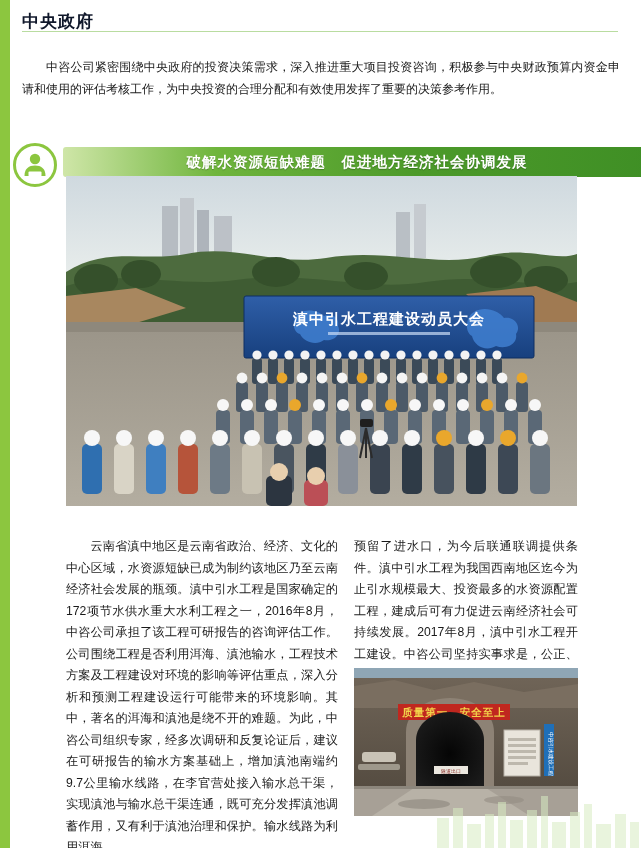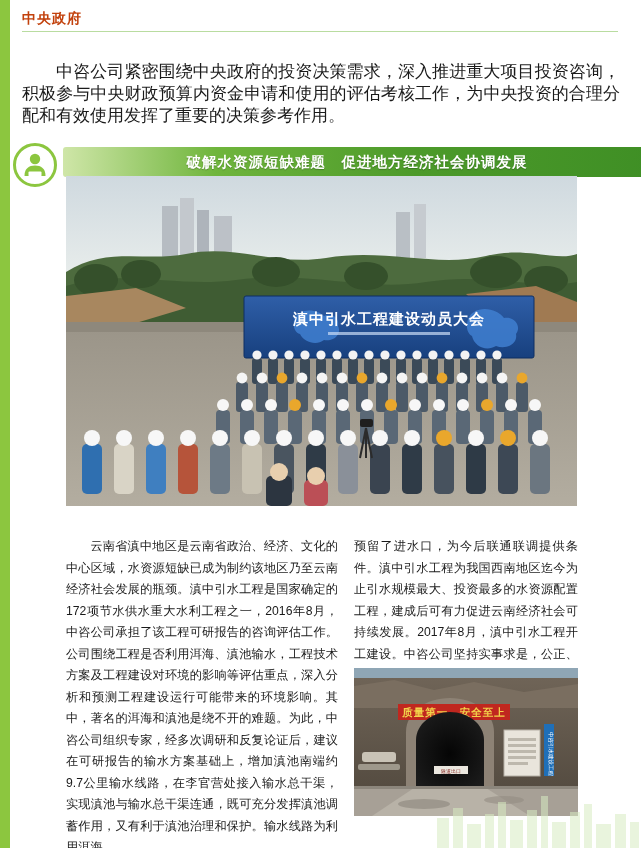--- a/index.html
+++ b/index.html
@@ -31,41 +31,41 @@
     top: 0;
     width: 641px;
     height: 848px;
   }
 
   
   .section-title {
     position: absolute;
     left: 22px;
     top: 10px;
-    font-size: 14px;
+    font-size: 17px;
     font-weight: bold;
-    color: #c2410c;
+    color: #0f172a;
     letter-spacing: 1px;
   }
   .title-rule {
     position: absolute;
     left: 22px;
     top: 31px;
     width: 596px;
     height: 1px;
     background: #b9dca0;
   }
 
   
   .intro {
     position: absolute;
     left: 22px;
     top: 44px;
     width: 598px;
-    font-size: 17px;
+    font-size: 12px;
     line-height: 22px;
     color: #1a1a1a;
     text-align: justify;
     text-indent: 2em;
   }
 
   
   .banner-wrap {
     position: absolute;
     left: 13px;

